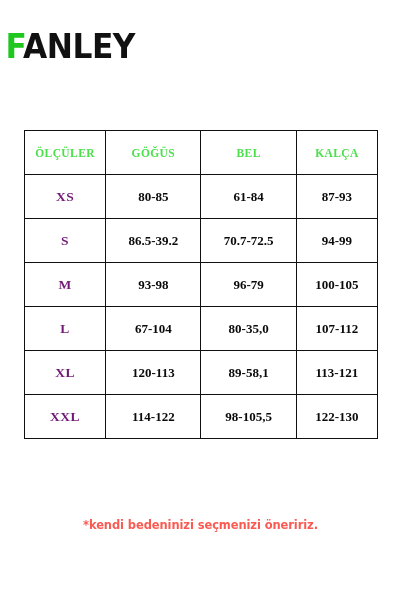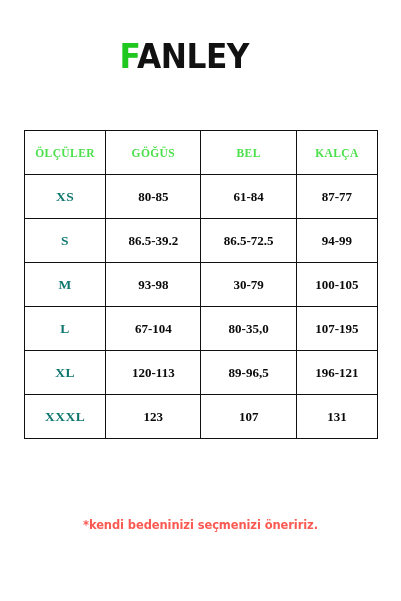--- a/index.html
+++ b/index.html
@@ -11,24 +11,23 @@
     width: 401px;
     height: 601px;
     position: relative;
     font-family: "Liberation Serif", serif;
     overflow: hidden;
   }
 
   
   .logo-wrap {
     position: absolute;
-    top: 34px;
+    top: 24px;
     left: 0;
     width: 368px;
-    text-align: center;
     height: 44px;
     line-height: 44px;
   }
   .logo {
     display: inline-block;
     font-family: "DejaVu Sans", sans-serif;
     font-weight: 700;
     font-size: 34px;
     letter-spacing: -0.5px;
     transform: scaleX(0.92);
@@ -64,21 +63,21 @@
     background: #ffffff;
     box-sizing: border-box;
   }
   table.size-chart th {
     font-size: 11.5px;
     font-weight: 700;
     color: #4ce04c;
     letter-spacing: 0.4px;
   }
   table.size-chart td.size-label {
-    color: #0f766e;
+    color: #701a75;
     font-weight: 700;
     font-size: 13.5px;
     letter-spacing: 0.5px;
   }
   col.c-measure { width: 23%; }
   col.c-chest   { width: 27%; }
   col.c-waist   { width: 27%; }
   col.c-hip     { width: 23%; }
 
   
@@ -116,49 +115,49 @@
         <th>GÖĞÜS</th>
         <th>BEL</th>
         <th>KALÇA</th>
       </tr>
     </thead>
     <tbody>
       <tr>
         <td class="size-label">XS</td>
         <td>80-85</td>
         <td>61-84</td>
-        <td>87-77</td>
+        <td>87-93</td>
       </tr>
       <tr>
         <td class="size-label">S</td>
         <td>86.5-39.2</td>
-        <td>86.5-72.5</td>
+        <td>70.7-72.5</td>
         <td>94-99</td>
       </tr>
       <tr>
         <td class="size-label">M</td>
         <td>93-98</td>
-        <td>30-79</td>
+        <td>96-79</td>
         <td>100-105</td>
       </tr>
       <tr>
         <td class="size-label">L</td>
         <td>67-104</td>
         <td>80-35,0</td>
-        <td>107-195</td>
+        <td>107-112</td>
       </tr>
       <tr>
         <td class="size-label">XL</td>
         <td>120-113</td>
-        <td>89-96,5</td>
-        <td>196-121</td>
+        <td>89-58,1</td>
+        <td>113-121</td>
       </tr>
       <tr>
-        <td class="size-label">XXXL</td>
-        <td>123</td>
-        <td>107</td>
-        <td>131</td>
+        <td class="size-label">XXL</td>
+        <td>114-122</td>
+        <td>98-105,5</td>
+        <td>122-130</td>
       </tr>
     </tbody>
   </table>
 </div>
 
 <div class="footnote">*kendi bedeninizi seçmenizi öneririz.</div>
 
 </body></html>

